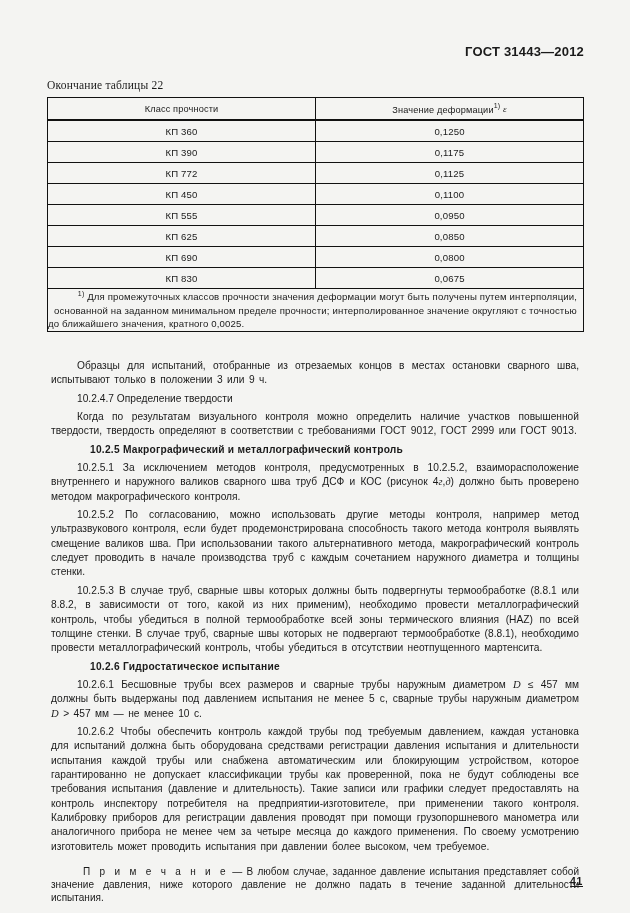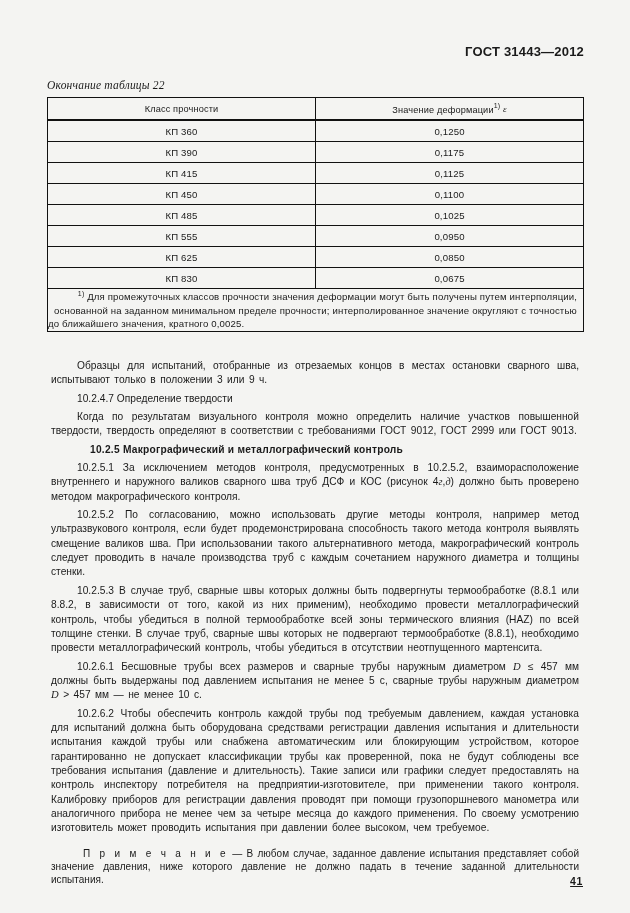--- a/index.html
+++ b/index.html
@@ -39,21 +39,20 @@
     letter-spacing: 0.2px;
     white-space: nowrap;
   }
 
   
   .table-caption {
     position: absolute;
     left: 47px;
     top: 79px;
     font-family: "Liberation Serif", serif;
-    font-style: italic;
     font-size: 11.5px;
     letter-spacing: 0.2px;
     white-space: nowrap;
   }
 
   
   .data-table {
     position: absolute;
     left: 47px;
     top: 97px;
@@ -200,38 +199,38 @@
       <tbody>
         <tr>
           <td>КП 360</td>
           <td>0,1250</td>
         </tr>
         <tr>
           <td>КП 390</td>
           <td>0,1175</td>
         </tr>
         <tr>
-          <td>КП 415</td>
+          <td>КП 772</td>
           <td>0,1125</td>
         </tr>
         <tr>
           <td>КП 450</td>
           <td>0,1100</td>
         </tr>
         <tr>
-          <td>КП 485</td>
-          <td>0,1025</td>
-        </tr>
-        <tr>
           <td>КП 555</td>
           <td>0,0950</td>
         </tr>
         <tr>
           <td>КП 625</td>
           <td>0,0850</td>
+        </tr>
+        <tr>
+          <td>КП 690</td>
+          <td>0,0800</td>
         </tr>
         <tr>
           <td>КП 830</td>
           <td>0,0675</td>
         </tr>
         <tr>
           <td class="note-cell" colspan="2">
             <span class="lead"></span><sup class="fn">1)</sup>
             <span>Для промежуточных классов прочности значения деформации могут быть получены путем интерполяции, основанной на заданном минимальном пределе прочности; интерполированное значение округляют с точностью до ближайшего значения, кратного 0,0025.</span>
           </td>
@@ -249,20 +248,21 @@
 
       <p class="p head">10.2.5 Макрографический и металлографический контроль</p>
 
       <p class="p indent spaced"><span>10.2.5.1 За исключением методов контроля, предусмотренных в 10.2.5.2, взаиморасположение внутреннего и наружного валиков сварного шва труб ДСФ и КОС (рисунок 4</span><span class="ital">г</span><span>,</span><span class="ital">д</span><span>) должно быть проверено методом макрографического контроля.</span></p>
 
       <p class="p indent spaced">10.2.5.2 По согласованию, можно использовать другие методы контроля, например метод ультразвукового контроля, если будет продемонстрирована способность такого метода контроля выявлять смещение валиков шва. При использовании такого альтернативного метода, макрографический контроль следует проводить в начале производства труб с каждым сочетанием наружного диаметра и толщины стенки.</p>
 
       <p class="p indent spaced">10.2.5.3 В случае труб, сварные швы которых должны быть подвергнуты термообработке (8.8.1 или 8.8.2, в зависимости от того, какой из них применим), необходимо провести металлографический контроль, чтобы убедиться в полной термообработке всей зоны термического влияния (HAZ) по всей толщине стенки. В случае труб, сварные швы которых не подвергают термообработке (8.8.1), необходимо провести металлографический контроль, чтобы убедиться в отсутствии неотпущенного мартенсита.</p>
 
 
+      <p class="p head">10.2.6 Гидростатическое испытание</p>
 
       <p class="p indent spaced"><span>10.2.6.1 Бесшовные трубы всех размеров и сварные трубы наружным диаметром</span>
         <span class="mathvar">D</span>
         <span>≤ 457 мм должны быть выдержаны под давлением испытания не менее 5 с, сварные трубы наружным диаметром</span>
         <span class="mathvar">D</span>
         <span>&gt; 457 мм — не менее 10 с.</span></p>
 
       <p class="p indent spaced">10.2.6.2 Чтобы обеспечить контроль каждой трубы под требуемым давлением, каждая установка для испытаний должна быть оборудована средствами регистрации давления испытания и длительности испытания каждой трубы или снабжена автоматическим или блокирующим устройством, которое гарантированно не допускает классификации трубы как проверенной, пока не будут соблюдены все требования испытания (давление и длительность). Такие записи или графики следует предоставлять на контроль инспектору потребителя на предприятии-изготовителе, при применении такого контроля. Калибровку приборов для регистрации давления проводят при помощи грузопоршневого манометра или аналогичного прибора не менее чем за четыре месяца до каждого применения. По своему усмотрению изготовитель может проводить испытания при давлении более высоком, чем требуемое.</p>
 
       <p class="p note gap-top"><span class="nlabel">П р и м е ч а н и е</span>

